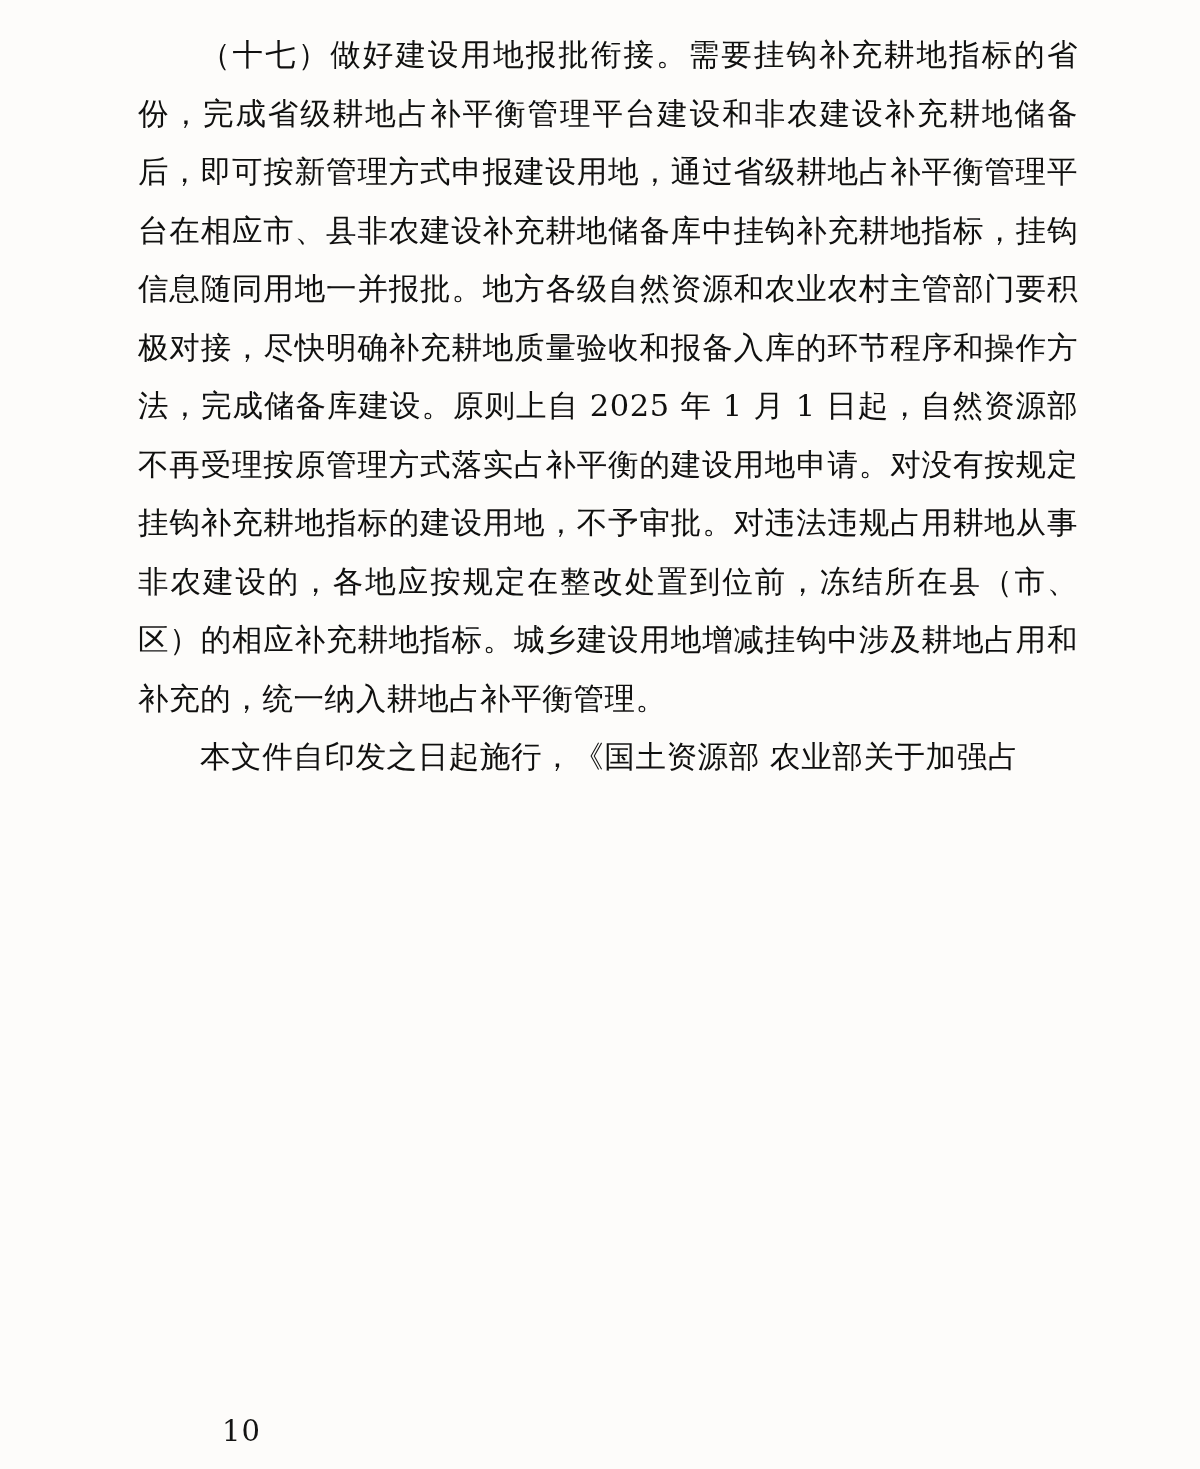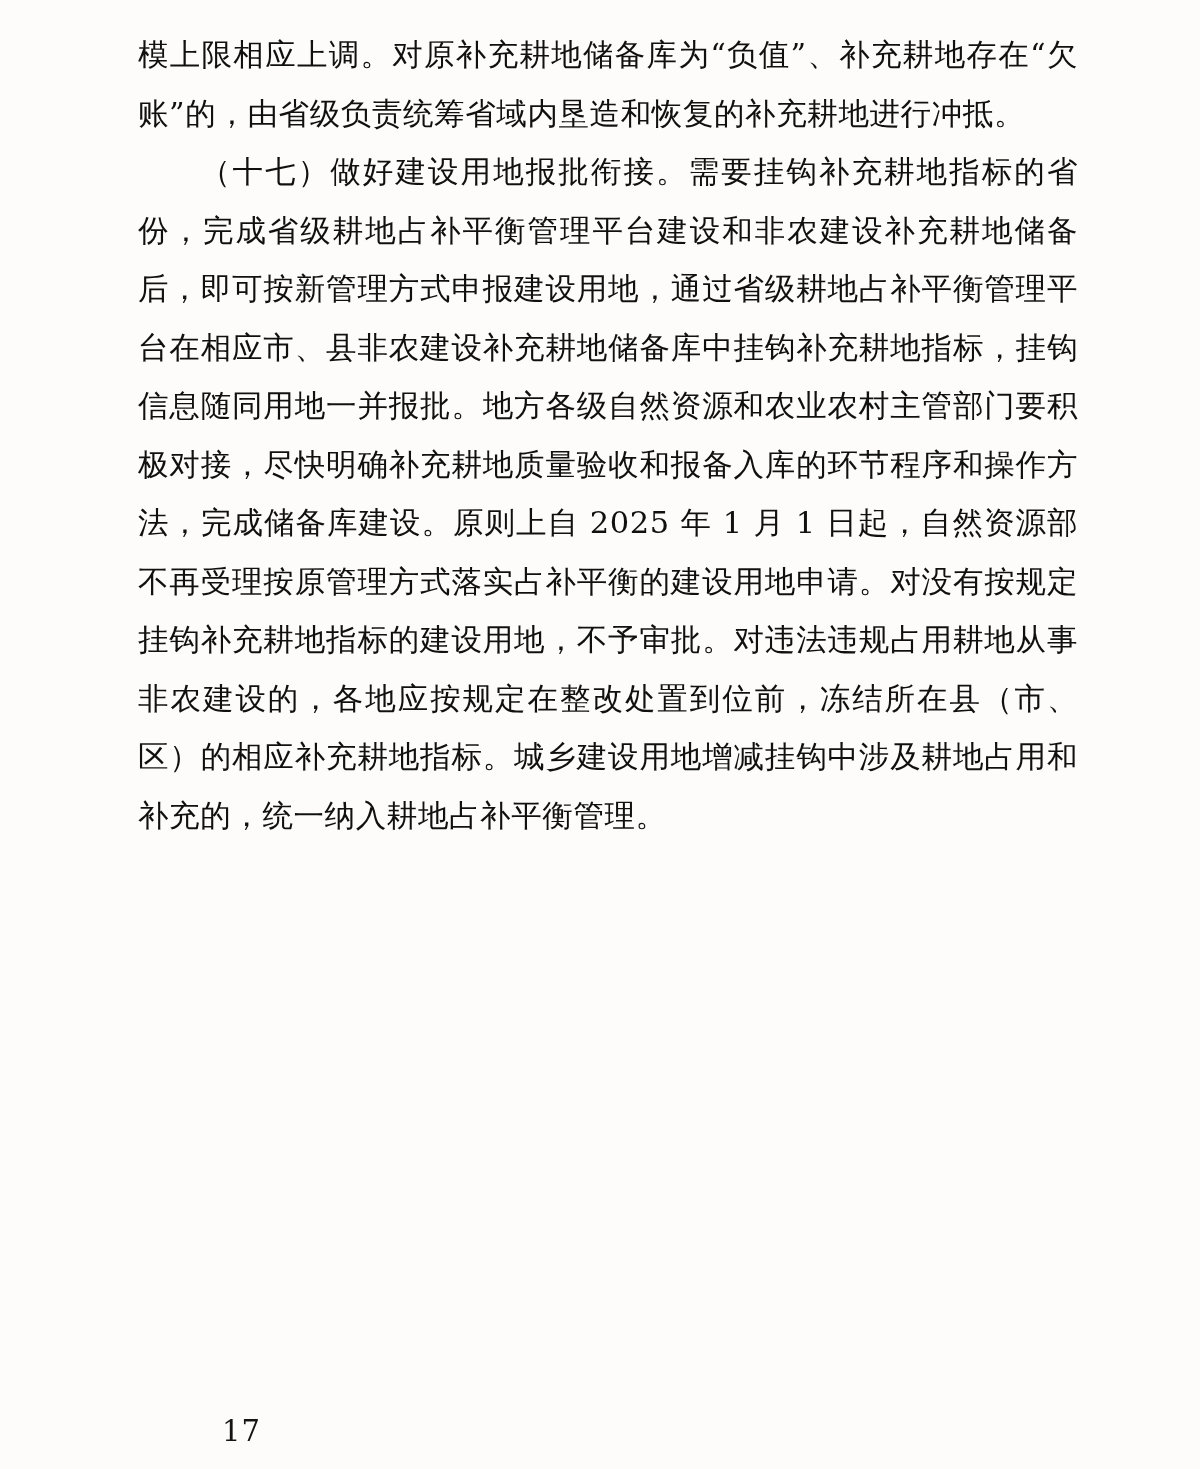--- a/index.html
+++ b/index.html
@@ -47,17 +47,17 @@
     font-size: 29px;
     color: #141413;
     letter-spacing: 1px;
   }
 </style>
 </head>
 <body>
 
 <div class="page">
   <div class="page-body">
-    <p class="para">模上限相应上调。对原补充耕地储备库为“负值”、补充耕地存在“欠账”的，由省级负责统筹省域内垦造和恢复的补充耕地进行冲抵。</p>
     <p class="para indent">（十七）做好建设用地报批衔接。需要挂钩补充耕地指标的省份，完成省级耕地占补平衡管理平台建设和非农建设补充耕地储备后，即可按新管理方式申报建设用地，通过省级耕地占补平衡管理平台在相应市、县非农建设补充耕地储备库中挂钩补充耕地指标，挂钩信息随同用地一并报批。地方各级自然资源和农业农村主管部门要积极对接，尽快明确补充耕地质量验收和报备入库的环节程序和操作方法，完成储备库建设。原则上自 2025 年 1 月 1 日起，自然资源部不再受理按原管理方式落实占补平衡的建设用地申请。对没有按规定挂钩补充耕地指标的建设用地，不予审批。对违法违规占用耕地从事非农建设的，各地应按规定在整改处置到位前，冻结所在县（市、区）的相应补充耕地指标。城乡建设用地增减挂钩中涉及耕地占用和补充的，统一纳入耕地占补平衡管理。</p>
+    <p class="para indent">本文件自印发之日起施行，《国土资源部 农业部关于加强占</p>
   </div>
-  <div class="page-number">17</div>
+  <div class="page-number">10</div>
 </div>
 
 </body></html>

